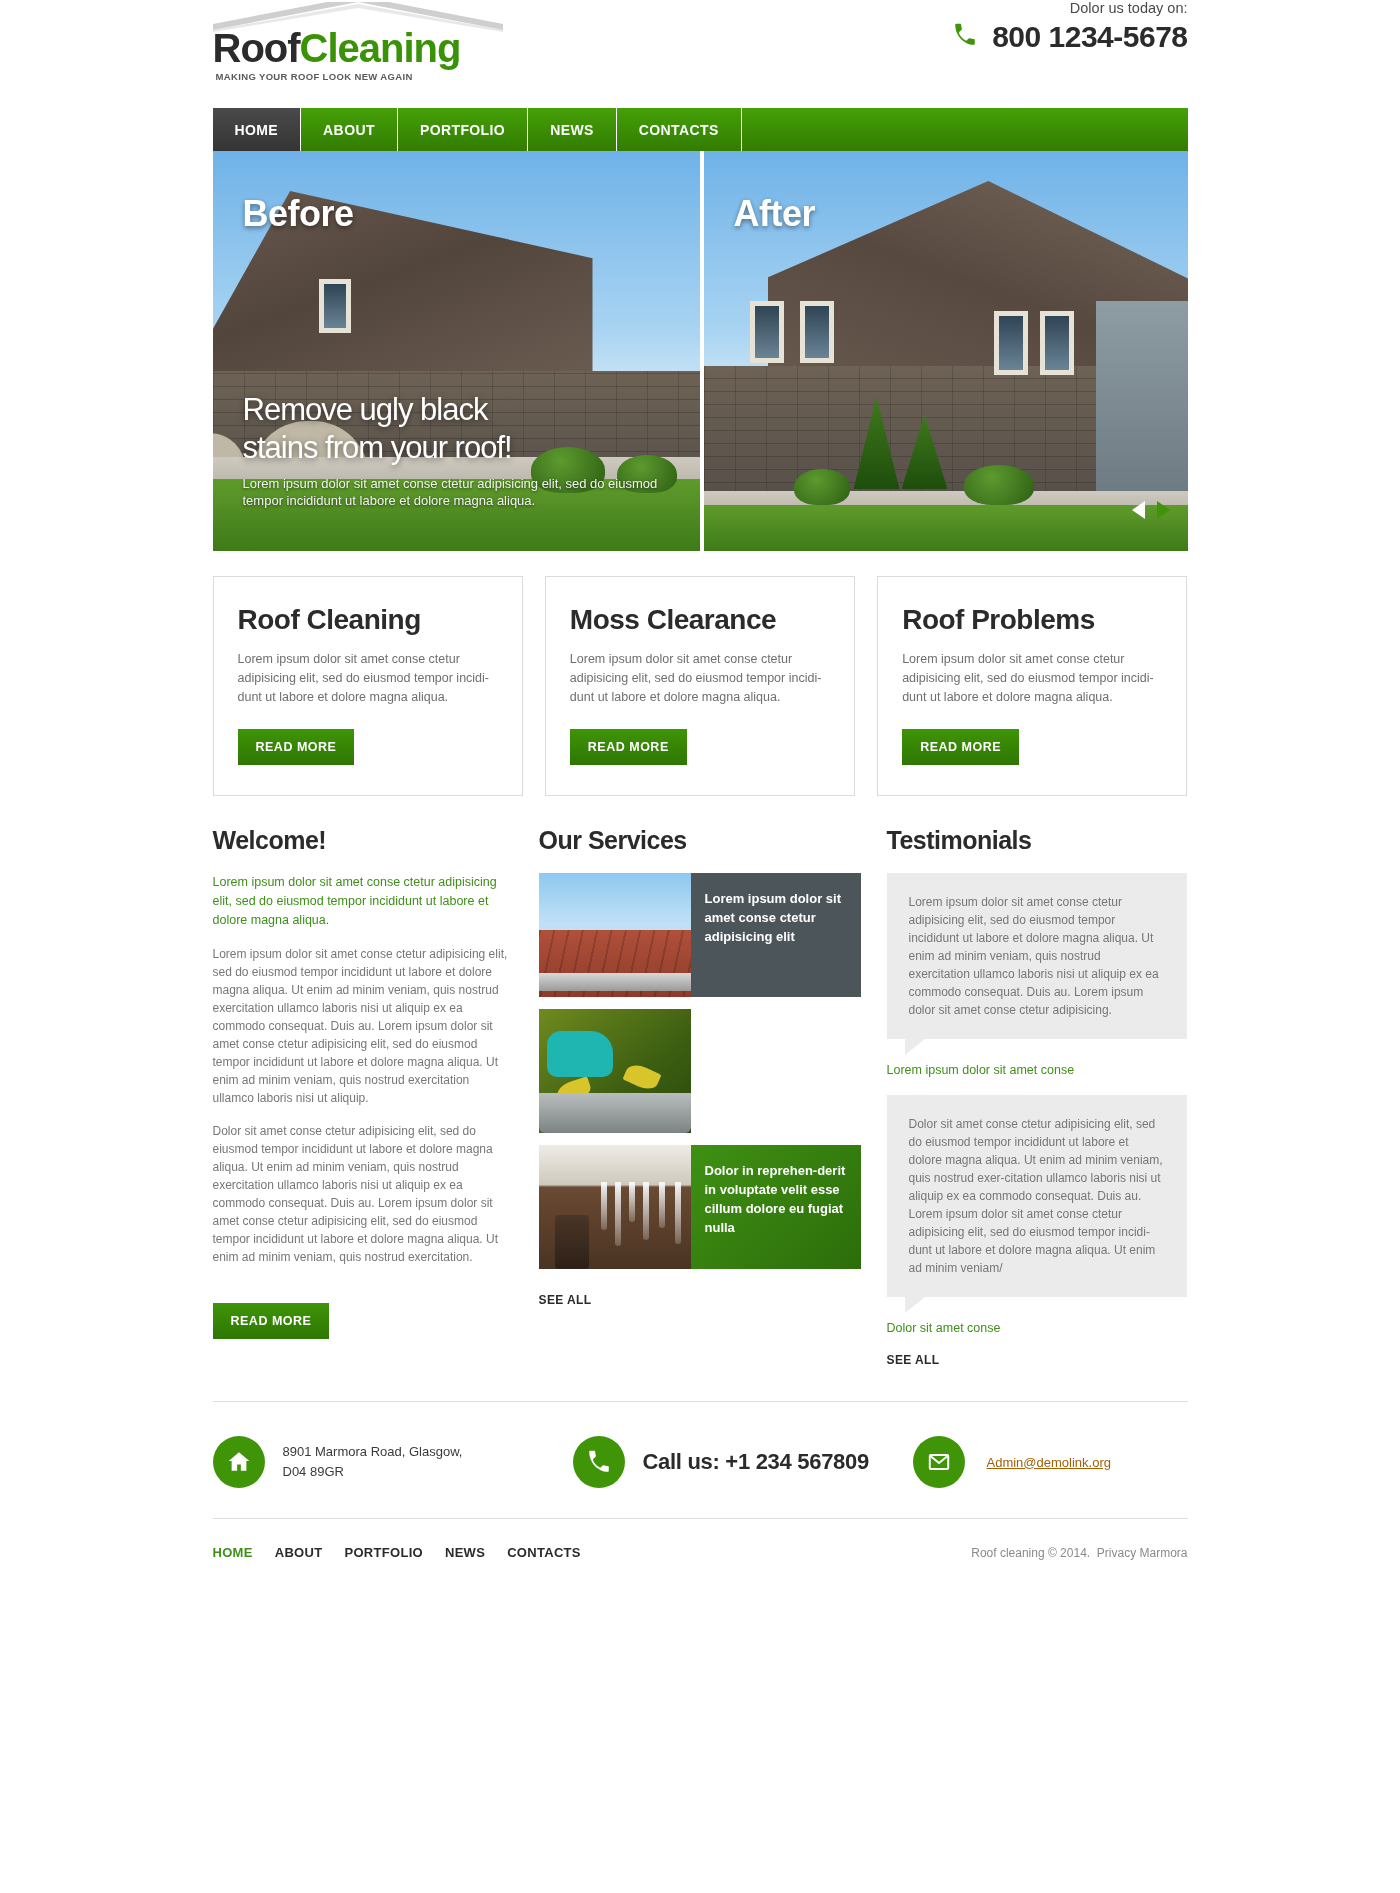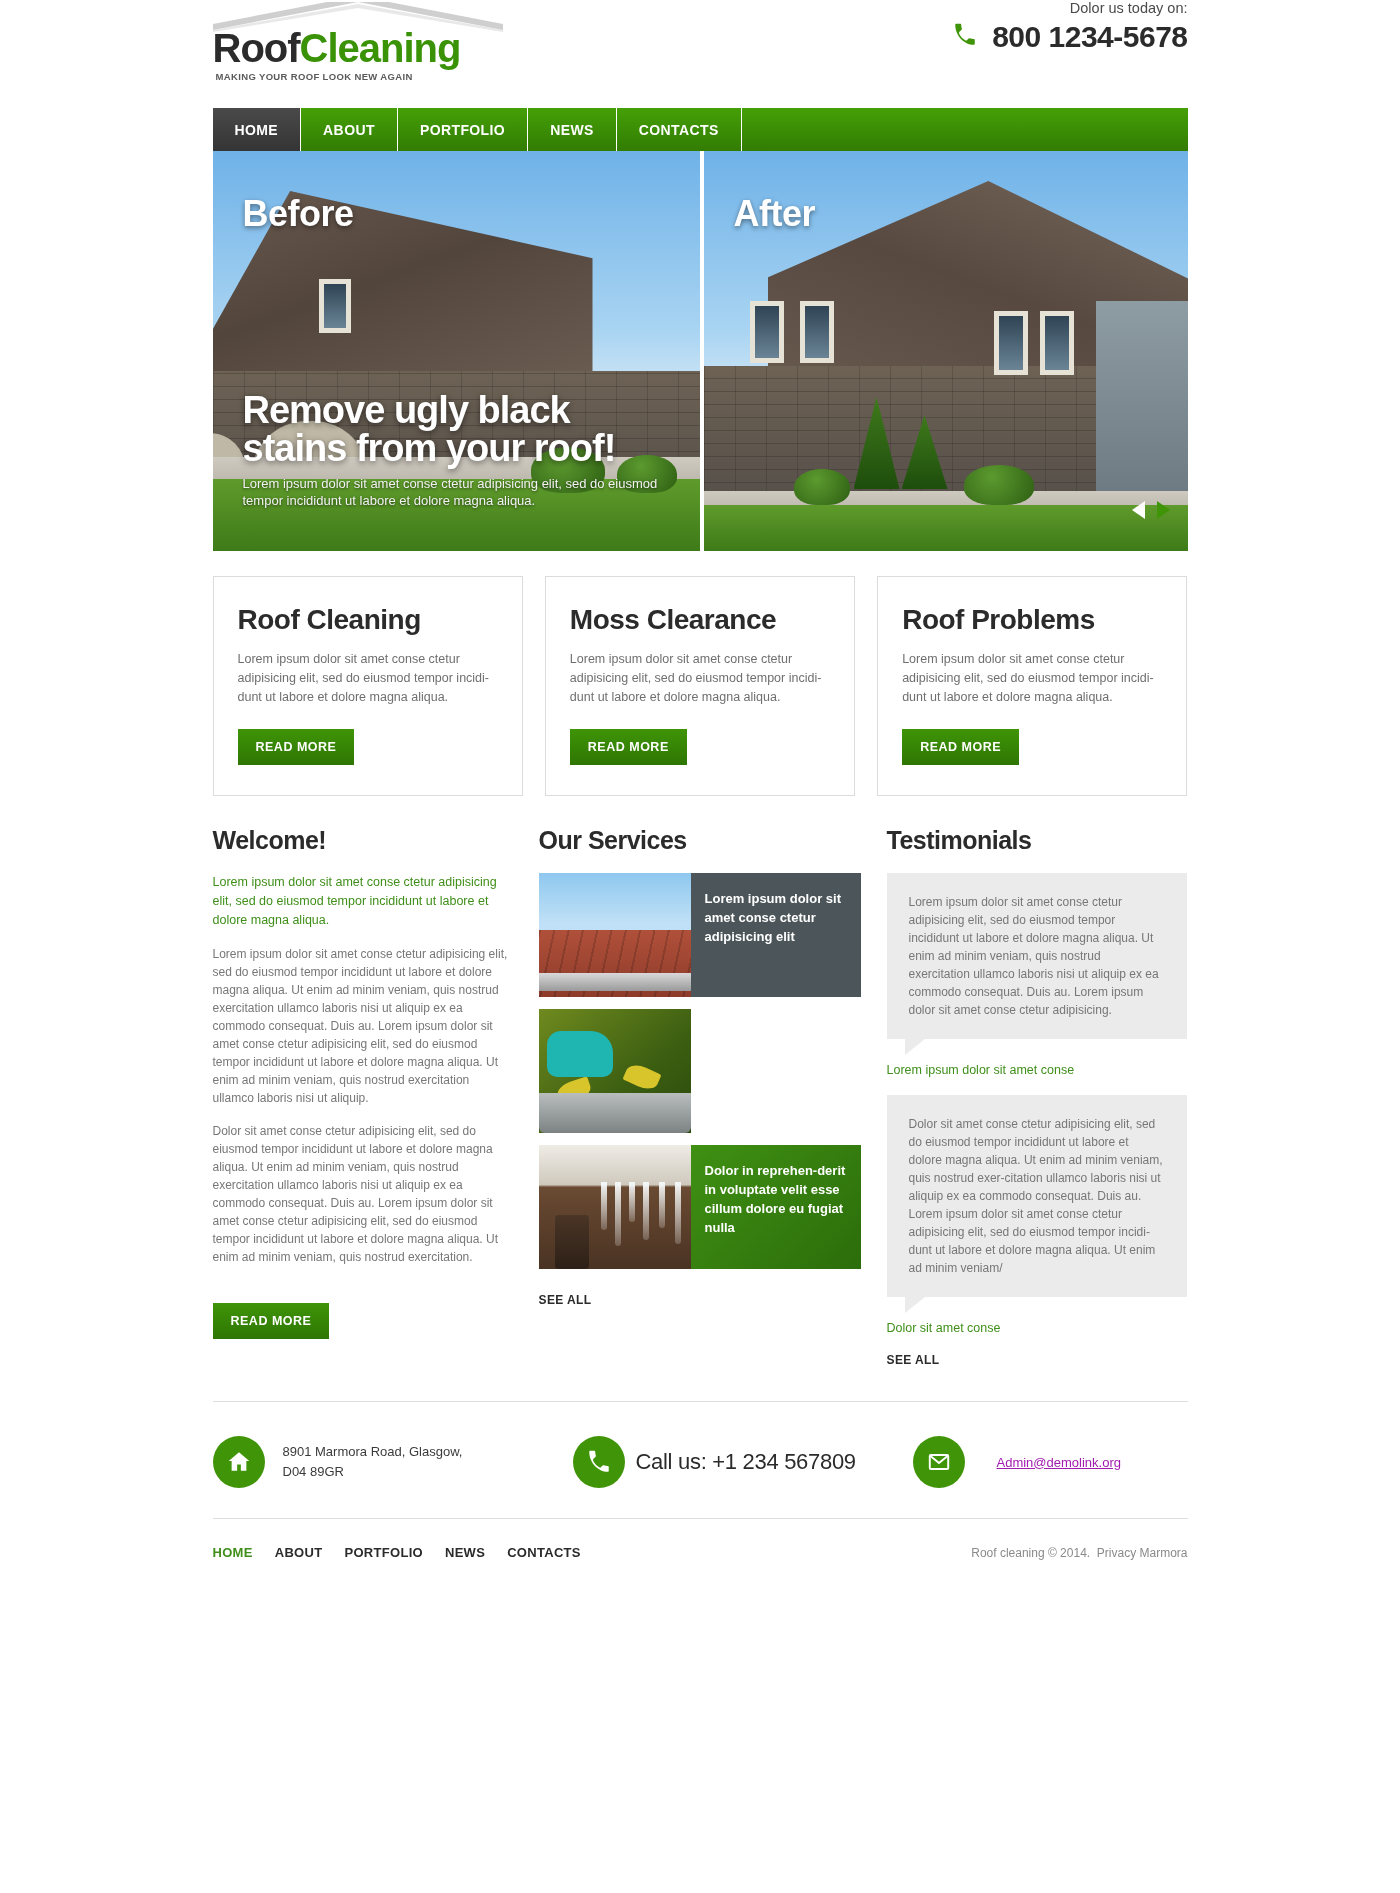--- a/index.html
+++ b/index.html
@@ -102,21 +102,21 @@
   }
   .slide-label {
     position: absolute; left: 30px; top: 42px; z-index: 5;
     color: #fff; font-size: 36px; font-weight: bold; letter-spacing: -0.5px;
     text-shadow: 0 2px 5px rgba(0,0,0,.45);
   }
   .slide-caption {
     position: absolute; left: 30px; bottom: 42px; z-index: 6; width: 440px;
   }
   .slide-caption h2 {
-    color: #fff; font-size: 38px; font-weight: bold; line-height: 38px;
+    color: #fff; font-size: 31px; font-weight: normal; line-height: 38px;
     letter-spacing: -1px; text-shadow: 0 2px 6px rgba(0,0,0,.5);
   }
   .slide-caption p {
     color: #f2f2f2; font-size: 13px; line-height: 17px; margin-top: 8px;
     text-shadow: 0 1px 3px rgba(0,0,0,.6);
   }
   .slider-arrows {
     position: absolute; right: 18px; bottom: 28px; z-index: 8;
     display: flex; align-items: center; gap: 12px;
   }
@@ -197,23 +197,23 @@
 
   
   .divider { border-top: 1px solid #dedede; margin-top: 34px; }
   .contact-row { display: flex; align-items: center; padding: 34px 0 30px 0; }
   .contact-item { display: flex; align-items: center; }
   .c-circle {
     width: 52px; height: 52px; border-radius: 50%; background: #3f9407;
     display: flex; align-items: center; justify-content: center; flex: none;
   }
   .c-text { margin-left: 18px; font-size: 13px; line-height: 20px; color: #3b3b3b; }
-  .c-big { margin-left: 11px; font-size: 22px; font-weight: normal; color: #2b2b2b; letter-spacing: -0.3px; }
+  .c-big { margin-left: 18px; font-size: 22px; font-weight: bold; color: #2b2b2b; letter-spacing: -0.3px; }
   .c-mail {
-    margin-left: 32px; font-size: 13px; color: #a21caf;
+    margin-left: 22px; font-size: 13px; color: #a16207;
     text-decoration: underline; cursor: pointer;
   }
 
   
   .footer { border-top: 1px solid #dedede; padding: 26px 0 40px 0; display: flex; align-items: center; }
   .fnav { display: flex; gap: 22px; }
   .fnav a {
     font-size: 13px; font-weight: bold; color: #2b2b2b;
     letter-spacing: 0.3px; text-decoration: none; cursor: pointer;
   }

